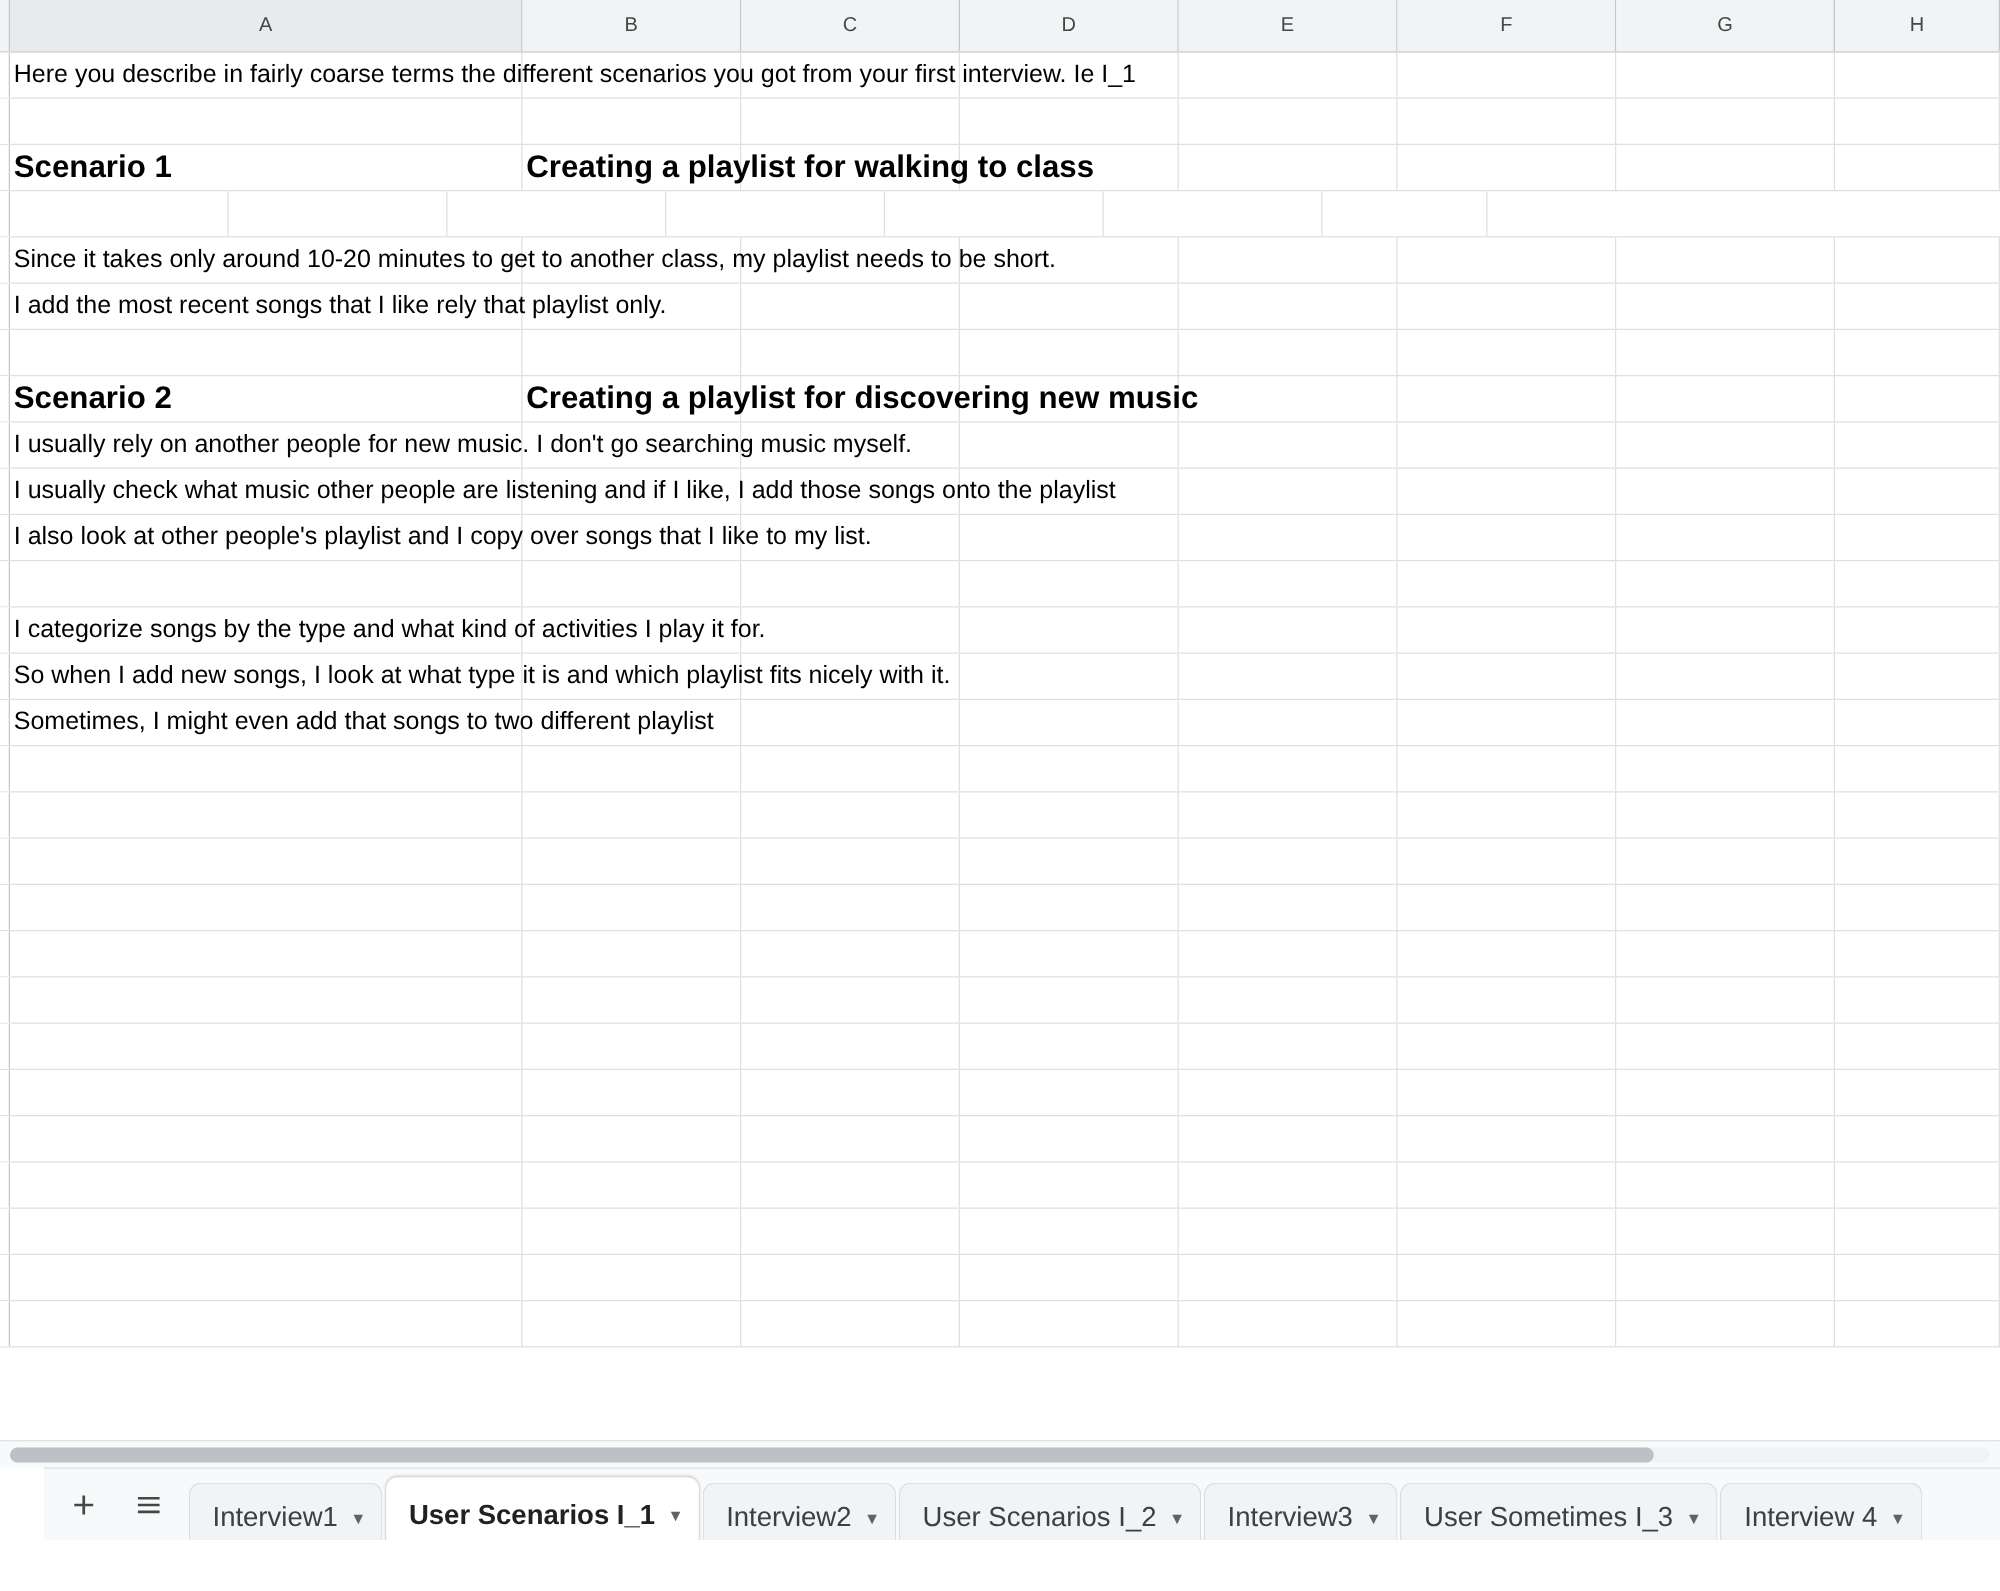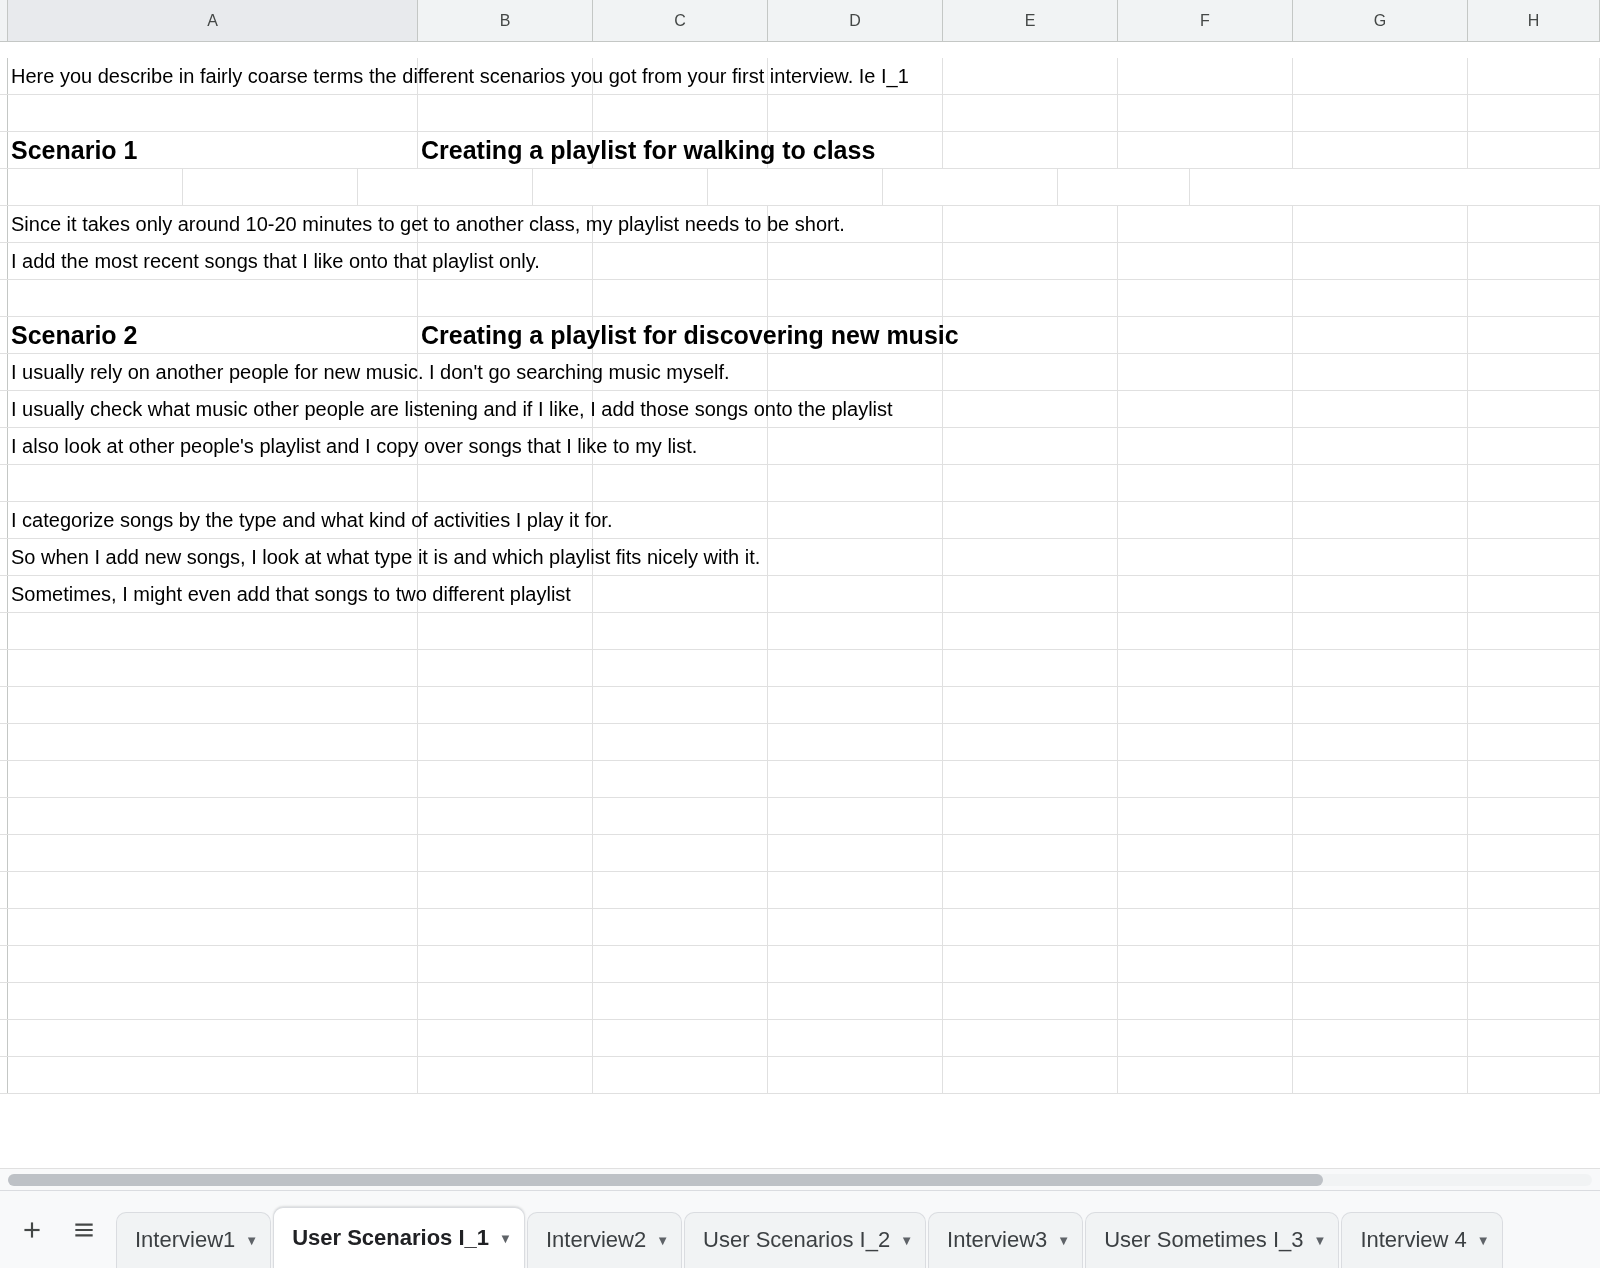--- a/index.html
+++ b/index.html
@@ -43,21 +43,20 @@
   }
   .col-header.sel {
     background: #e8eaed;
   }
 
   
   .grid-wrap {
     position: relative;
     height: 1110px;
     overflow: hidden;
-    margin-top: 16px;
   }
   .row {
     display: flex;
     height: 37px;
     border-bottom: 1px solid #e0e0e0;
   }
   .rowhead {
     width: 8px;
     flex: 0 0 8px;
     background: #ffffff;
@@ -122,27 +121,28 @@
     left: 0;
     top: 0;
     height: 12px;
     width: 83%;
     background: #bdc1c6;
     border-radius: 6px;
   }
 
   
   .tabbar {
-    height: 78px;
+    height: 58px;
     background: #f8f9fa;
     border-top: 1px solid #dadce0;
     display: flex;
     align-items: center;
     padding-left: 6px;
     gap: 0;
+    margin-left: 35px;
   }
   .tb-btn {
     width: 52px;
     height: 52px;
     display: flex;
     align-items: center;
     justify-content: center;
     color: #444746;
     border-radius: 50%;
     flex: 0 0 auto;
@@ -262,21 +262,21 @@
         <div class="cell cC"></div>
         <div class="cell cD"></div>
         <div class="cell cE"></div>
         <div class="cell cF"></div>
         <div class="cell cG"></div>
         <div class="cell cH"></div>
       </div>
       <div class="row">
         <div class="rowhead"></div>
         <div class="cell cA spill">
-          <span class="spill-text">I add the most recent songs that I like onto that playlist only.</span>
+          <span class="spill-text">I add the most recent songs that I like rely that playlist only.</span>
         </div>
         <div class="cell cB"></div>
         <div class="cell cC"></div>
         <div class="cell cD"></div>
         <div class="cell cE"></div>
         <div class="cell cF"></div>
         <div class="cell cG"></div>
         <div class="cell cH"></div>
       </div>
       <div class="row">

